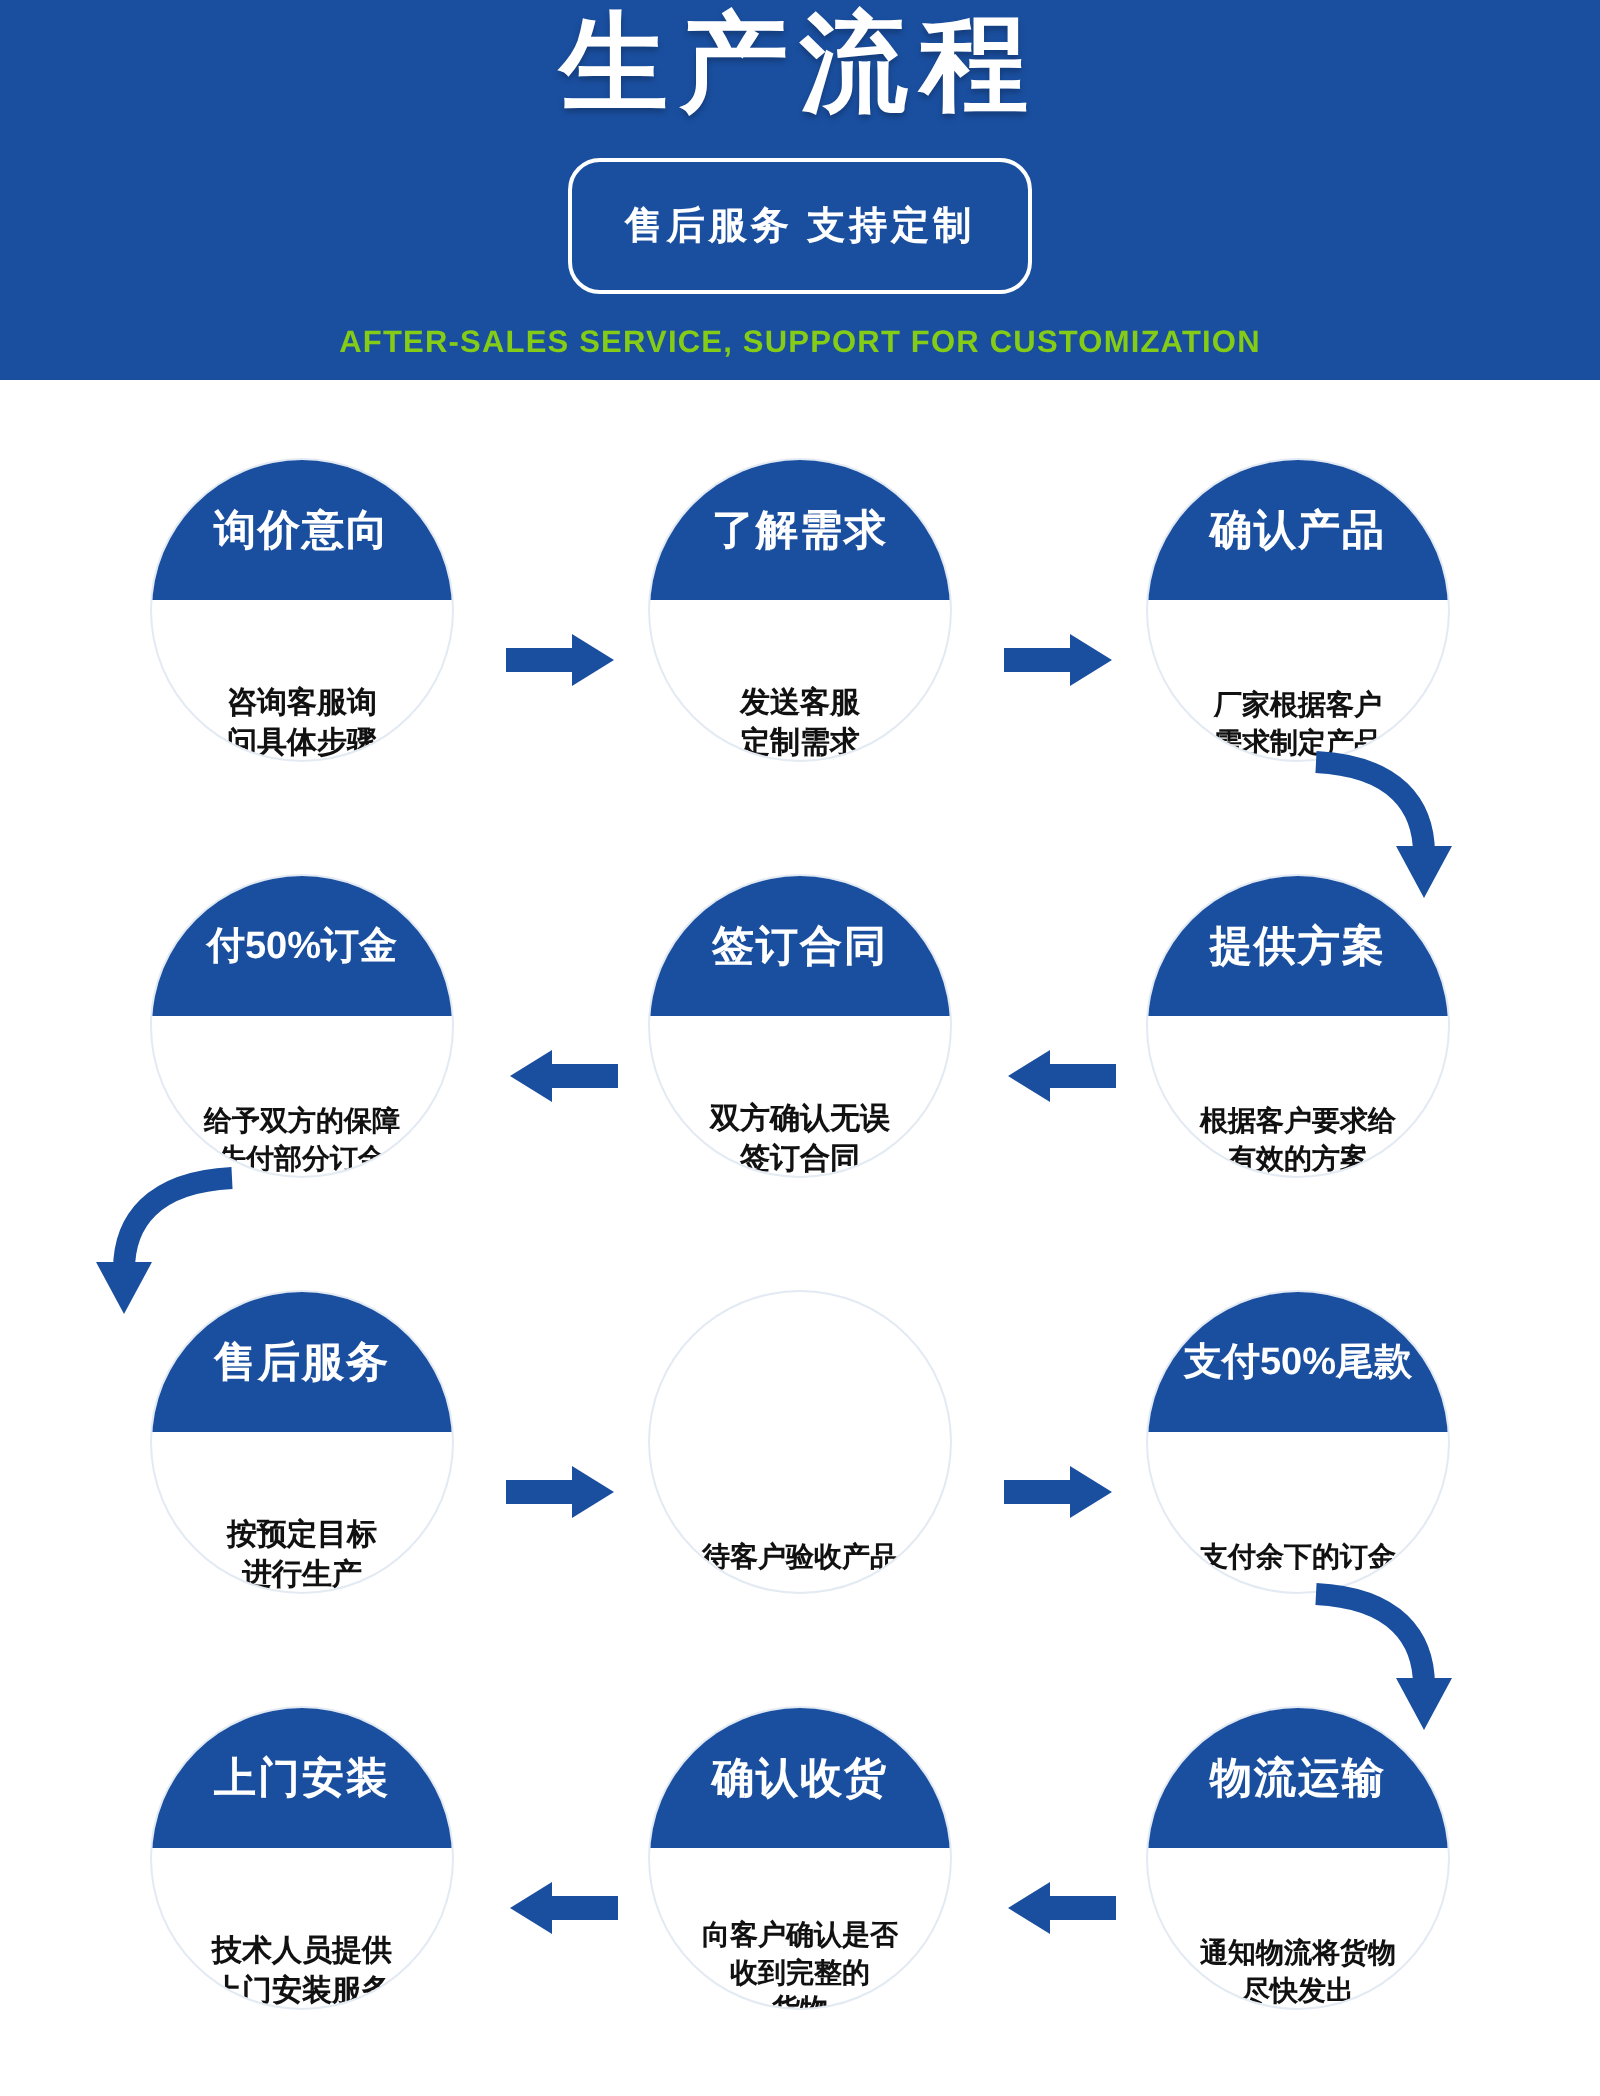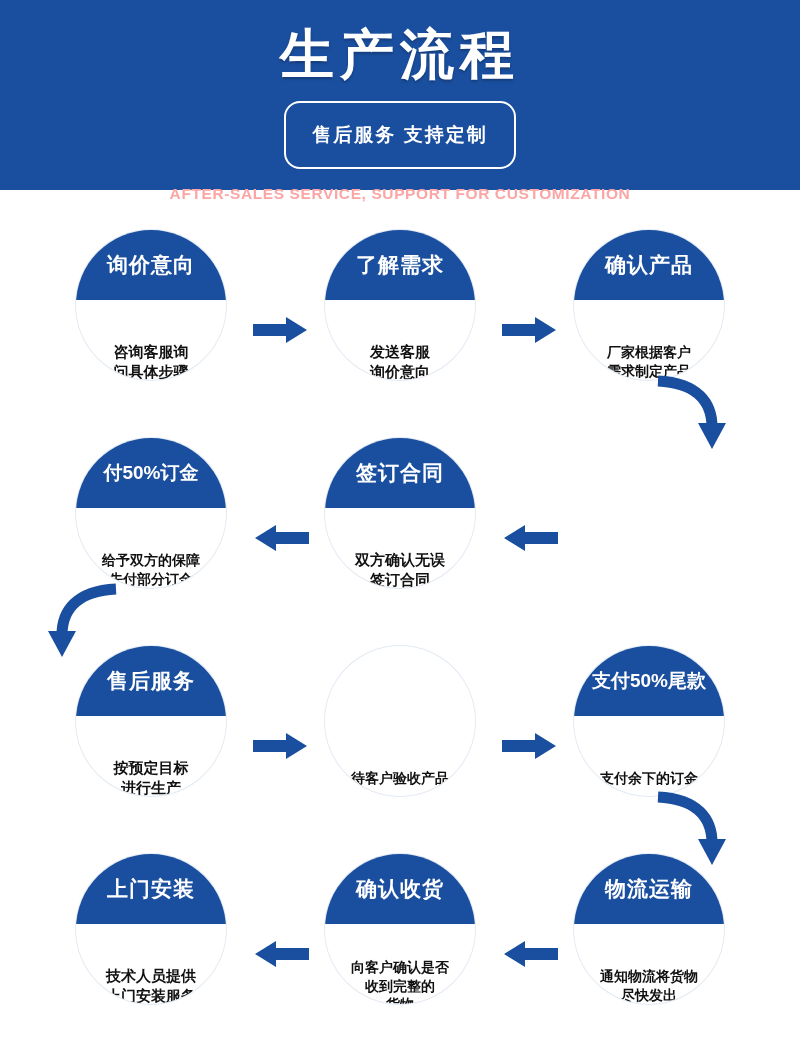--- a/index.html
+++ b/index.html
@@ -22,38 +22,37 @@
     background: #1a4fa0;
     position: relative;
     box-sizing: border-box;
     text-align: center;
   }
   .header-title {
     color: #ffffff;
     font-size: 54px;
     font-weight: bold;
     letter-spacing: 6px;
-    padding-top: 22px;
     line-height: 1.2;
     text-shadow: 0 2px 3px rgba(0,0,0,0.25);
   }
   .header-pill {
     display: inline-block;
     margin-top: 14px;
     padding: 19px 26px;
     border: 2px solid #ffffff;
     border-radius: 16px;
     color: #ffffff;
     font-size: 19px;
     font-weight: bold;
     letter-spacing: 2px;
   }
   .header-sub {
     margin-top: 16px;
-    color: #fca5a5;
+    color: #84cc16;
     font-size: 15.5px;
     font-weight: bold;
     letter-spacing: 0.6px;
   }
 
   
   .flow {
     position: relative;
     width: 740px;
     height: 858px;
@@ -151,21 +150,21 @@
         <path d="M0 9 L33 9 L33 2 L54 15 L33 28 L33 21 L0 21 Z" fill="#1a4fa0"></path>
       </svg>
   </div>
 
   <div class="node" style="left:325px; top:40px;">
     <div class="node-top">
       <span class="node-title">了解需求</span>
     </div>
     <div class="node-body">
       <span class="node-desc" style="white-space:pre-line;">发送客服
-询价意向</span>
+定制需求</span>
     </div>
   </div>
 
   <div class="arrow" style="left:502px; top:125px;">
     <svg width="56" height="30" viewBox="0 0 56 30">
         <path d="M0 9 L33 9 L33 2 L54 15 L33 28 L33 21 L0 21 Z" fill="#1a4fa0"></path>
       </svg>
   </div>
 
   <div class="node" style="left:574px; top:40px;">
@@ -178,20 +177,29 @@
     </div>
   </div>
 
   <div class="curve" style="left:650px; top:185px;">
     <svg width="90" height="90" viewBox="0 0 90 90">
       <path d="M8 6 C 48 8, 62 28, 62 52" stroke="#1a4fa0" stroke-width="11" fill="none" stroke-linecap="butt"></path>
       <path d="M48 48 L76 48 L62 74 Z" fill="#1a4fa0"></path>
     </svg>
   </div>
 
+  <div class="node" style="left:574px; top:248px;">
+    <div class="node-top">
+      <span class="node-title">提供方案</span>
+    </div>
+    <div class="node-body">
+      <span class="node-desc tiny" style="white-space:pre-line;">根据客户要求给
+有效的方案</span>
+    </div>
+  </div>
 
   <div class="arrow" style="left:502px; top:333px;">
     <svg width="56" height="30" viewBox="0 0 56 30">
         <path d="M56 9 L23 9 L23 2 L2 15 L23 28 L23 21 L56 21 Z" fill="#1a4fa0"></path>
       </svg>
   </div>
 
   <div class="node" style="left:325px; top:248px;">
     <div class="node-top">
       <span class="node-title">签订合同</span>

